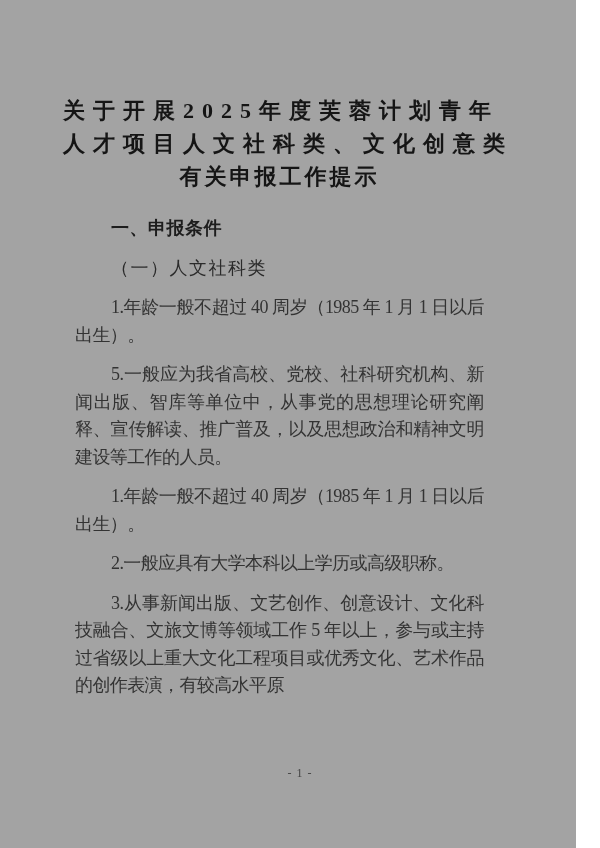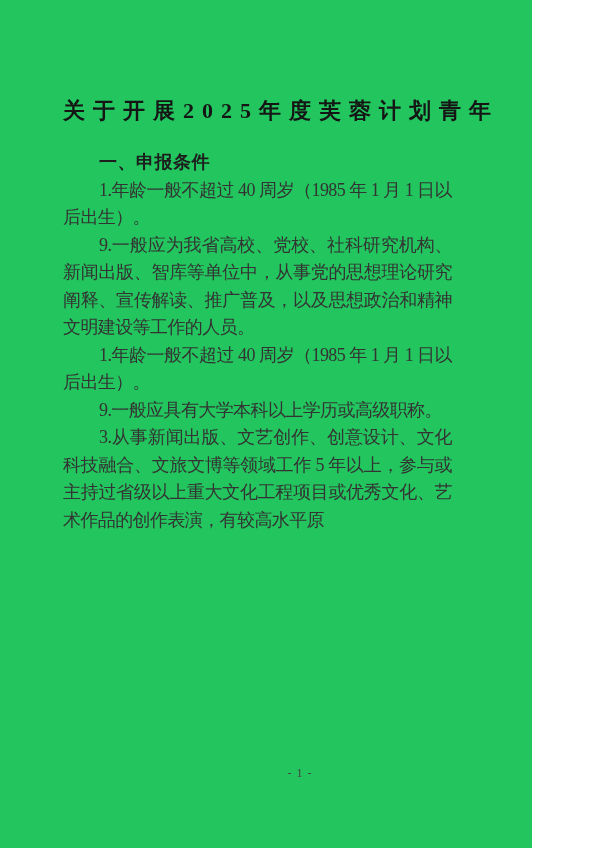--- a/index.html
+++ b/index.html
@@ -2,23 +2,23 @@
 <html><head>
 <meta charset="utf-8">
 <style>
   html, body {
     margin: 0;
     padding: 0;
     background: #ffffff;
   }
   .page {
     position: relative;
-    width: 532px;
+    width: 576px;
     height: 848px;
-    background: #22c55e;
+    background: #a3a3a3;
     box-sizing: border-box;
     padding: 94px 80px 0 63px;
     overflow: hidden;
     font-family: "Liberation Serif", "DejaVu Serif", serif;
     color: #333333;
   }
   .doc-title {
     margin: 0;
     text-align: center;
     font-size: 22px;
@@ -36,21 +36,21 @@
     letter-spacing: 3px;
   }
   .doc-body {
     margin-top: 22px;
     font-size: 18px;
     line-height: 27.5px;
     letter-spacing: -0.6px;
     text-align: justify;
   }
   .doc-body p {
-    margin: 0;
+    margin: 12px;
     text-indent: 2em;
   }
   .heading-bold {
     font-family: "Liberation Sans", "DejaVu Sans", sans-serif;
     font-weight: bold;
     color: #1d1d1d;
     letter-spacing: 0.5px;
   }
   .subheading {
     color: #2b2b2b;
@@ -67,28 +67,31 @@
     color: #444444;
   }
 </style>
 </head>
 <body>
 
 <div class="page">
 
   <h1 class="doc-title">
     <span class="title-line">关于开展2025年度芙蓉计划青年</span>
+    <span class="title-line">人才项目人文社科类、文化创意类</span>
+    <span class="title-line ls-small">有关申报工作提示</span>
   </h1>
 
   <div class="doc-body">
     <p class="heading-bold">一、申报条件</p>
 
+    <p class="subheading">（一）人文社科类</p>
     <p>1.年龄一般不超过 40 周岁（1985 年 1 月 1 日以后出生）。</p>
-    <p>9.一般应为我省高校、党校、社科研究机构、新闻出版、智库等单位中，从事党的思想理论研究阐释、宣传解读、推广普及，以及思想政治和精神文明建设等工作的人员。</p>
+    <p>5.一般应为我省高校、党校、社科研究机构、新闻出版、智库等单位中，从事党的思想理论研究阐释、宣传解读、推广普及，以及思想政治和精神文明建设等工作的人员。</p>
 
     <p>1.年龄一般不超过 40 周岁（1985 年 1 月 1 日以后出生）。</p>
-    <p>9.一般应具有大学本科以上学历或高级职称。</p>
+    <p>2.一般应具有大学本科以上学历或高级职称。</p>
     <p>3.从事新闻出版、文艺创作、创意设计、文化科技融合、文旅文博等领域工作 5 年以上，参与或主持过省级以上重大文化工程项目或优秀文化、艺术作品的创作表演，有较高水平原</p>
   </div>
 
   <div class="page-footer">- 1 -</div>
 
 </div>
 
 </body></html>

